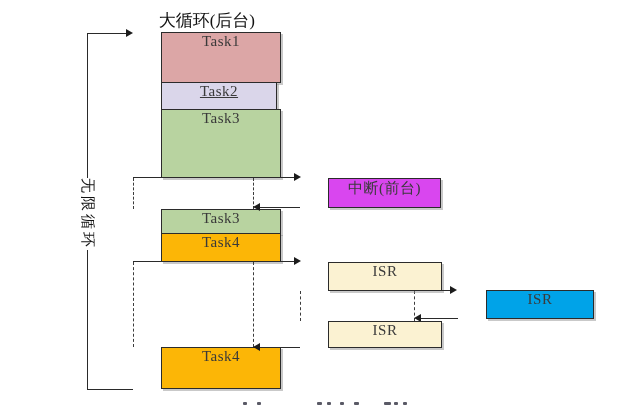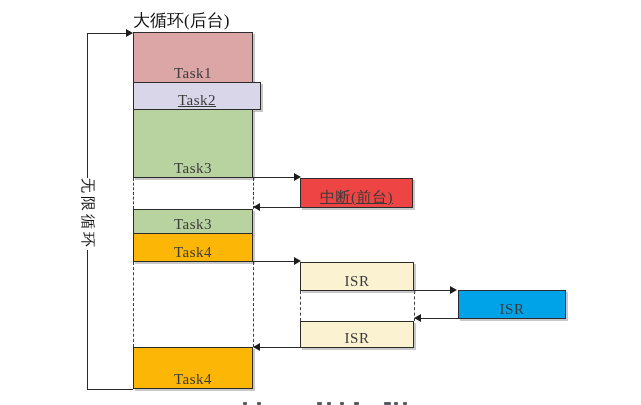--- a/index.html
+++ b/index.html
@@ -2,34 +2,35 @@
 <html><head>
 <meta charset="utf-8">
 <style>
   html,body{margin:0;padding:0;background:#ffffff;}
   #canvas{
     position:relative;width:641px;height:405px;background:#ffffff;overflow:hidden;
     font-family:"Liberation Serif","DejaVu Serif",serif;color:#1c1c1c;
   }
   .box{
     position:absolute;box-sizing:border-box;border:1px solid #2b2b2b;
-    display:flex;align-items:flex-end;justify-content:center;
+    display:flex;align-items:flex-start;justify-content:center;
     font-size:15px;color:#3a3a3a;letter-spacing:0.5px;
     box-shadow:2px 2px 0 rgba(135,135,135,0.45);
+    margin-left:28px;
   }
   .hl{position:absolute;height:1px;background:#2a2a2a;}
   .vl{position:absolute;width:1px;background:#2a2a2a;}
   .dash{position:absolute;width:0;border-left:1px dashed #3c3c3c;}
   .ah-r{position:absolute;width:0;height:0;
     border-top:4px solid transparent;border-bottom:4px solid transparent;
     border-left:7px solid #1c1c1c;}
   .ah-l{position:absolute;width:0;height:0;
     border-top:4px solid transparent;border-bottom:4px solid transparent;
     border-right:7px solid #1c1c1c;}
-  .titleTxt{position:absolute;font-size:17px;color:#111;text-align:left;white-space:nowrap;}
+  .titleTxt{position:absolute;font-size:17px;color:#111;text-align:right;white-space:nowrap;}
   .loopTxt{
     position:absolute;left:87px;top:214px;font-size:15px;color:#111;white-space:nowrap;
     letter-spacing:3px;transform:translate(-50%,-50%) rotate(90deg);
   }
   .mark{position:absolute;height:3px;background:#5a5a66;border-radius:1px;}
 </style>
 </head>
 <body>
 
 <div id="canvas">
@@ -40,21 +41,21 @@
   <div class="ah-r" style="left:126px;top:29px;"></div>
   <div class="vl" style="left:87px;top:33px;height:145px;"></div>
   <div class="vl" style="left:87px;top:250px;height:140px;"></div>
   <div class="hl" style="left:87px;top:389px;width:46px;"></div>
   <div class="loopTxt">无限循环</div>
 
   <div class="box" style="left: 133px; top: 32px; width: 120px; height: 51px; background: rgb(220, 166, 166);">
     <span>Task1</span>
 
   </div>
-  <div class="box" style="left: 133px; top: 82px; width: 128px; height: 28px; background: rgb(218, 214, 234); text-decoration: underline;">
+  <div class="box" style="left: 133px; top: 82px; width: 116px; height: 28px; background: rgb(218, 214, 234); text-decoration: underline;">
     <span>Task2</span>
 
   </div>
   <div class="box" style="left: 133px; top: 109px; width: 120px; height: 69px; background: rgb(184, 211, 160);">
     <span>Task3</span>
 
   </div>
   <div class="box" style="left: 133px; top: 209px; width: 120px; height: 25px; background: rgb(184, 211, 160);">
     <span>Task3</span>
 
@@ -70,21 +71,21 @@
 
   <div class="dash" style="left:133px;top:178px;height:31px;"></div>
   <div class="dash" style="left:253px;top:178px;height:31px;"></div>
   <div class="dash" style="left:133px;top:262px;height:85px;"></div>
   <div class="dash" style="left:253px;top:262px;height:85px;"></div>
   <div class="dash" style="left:300px;top:291px;height:30px;"></div>
   <div class="dash" style="left:414px;top:291px;height:30px;"></div>
 
   <div class="hl" style="left:133px;top:177px;width:162px;"></div>
   <div class="ah-r" style="left:294px;top:173px;"></div>
-  <div class="box" style="left: 300px; top: 178px; width: 113px; height: 30px; background: #ef4444; text-decoration: underline;">
+  <div class="box" style="left: 300px; top: 178px; width: 113px; height: 30px; background: #d946ef;">
     <span>中断(前台)</span>
 
   </div>
   <div class="hl" style="left:259px;top:207px;width:41px;"></div>
   <div class="ah-l" style="left:253px;top:203px;"></div>
 
   <div class="hl" style="left:133px;top:261px;width:162px;"></div>
   <div class="ah-r" style="left:294px;top:257px;"></div>
   <div class="box" style="left: 300px; top: 262px; width: 114px; height: 29px; background: rgb(251, 242, 210);">
     <span>ISR</span>

